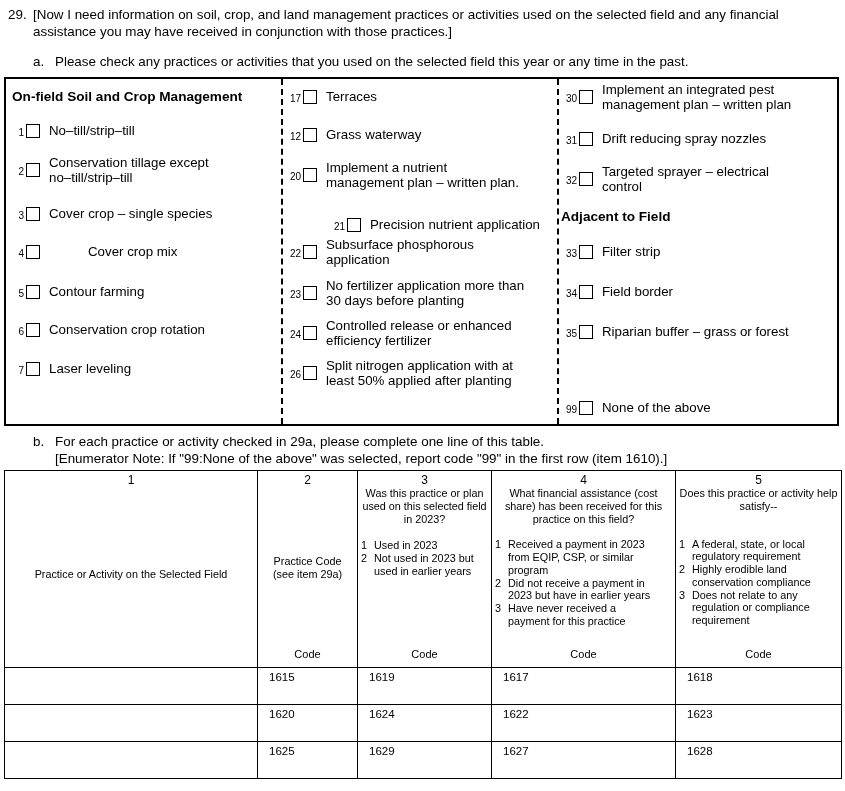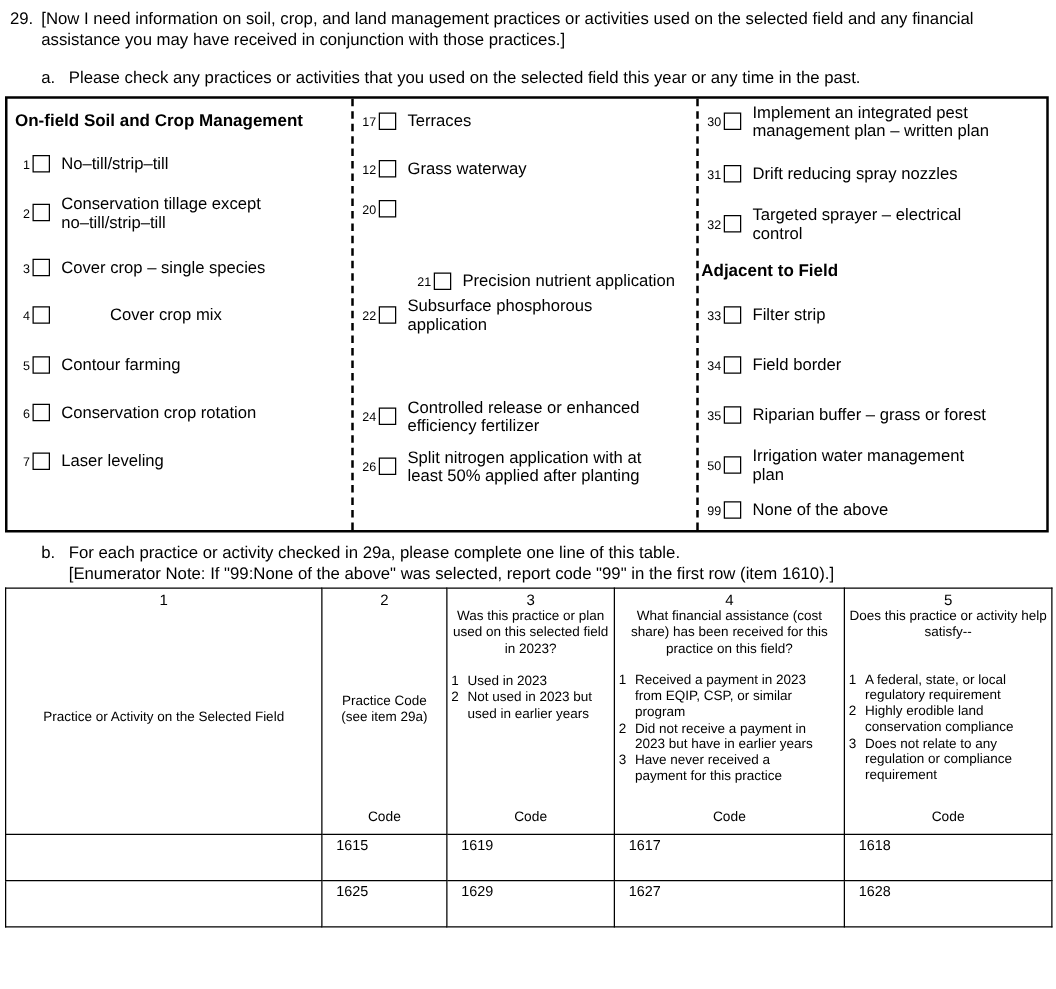--- a/index.html
+++ b/index.html
@@ -135,34 +135,42 @@
             <span class="inum">12</span>
             <span class="cb"></span>
           </span>
           <span class="ilabel" style="max-width: 220px;">Grass waterway</span>
         </div>
         <div class="item" style="top: 81px; left: 4px;">
           <span class="numwrap">
             <span class="inum">20</span>
             <span class="cb"></span>
           </span>
+          <span class="ilabel" style="max-width: 200px;">Implement a nutrient management plan – written plan.</span>
         </div>
         <div class="item" style="top: 138px; left: 4px; margin-left: 44px;">
           <span class="numwrap">
             <span class="inum">21</span>
             <span class="cb"></span>
           </span>
           <span class="ilabel" style="max-width: 220px;">Precision nutrient application</span>
         </div>
         <div class="item" style="top: 158px; left: 4px;">
           <span class="numwrap">
             <span class="inum">22</span>
             <span class="cb"></span>
           </span>
           <span class="ilabel" style="max-width: 200px;">Subsurface phosphorous application</span>
+        </div>
+        <div class="item" style="top: 199px; left: 4px;">
+          <span class="numwrap">
+            <span class="inum">23</span>
+            <span class="cb"></span>
+          </span>
+          <span class="ilabel" style="max-width: 200px;">No fertilizer application more than 30 days before planting</span>
         </div>
         <div class="item" style="top: 239px; left: 4px;">
           <span class="numwrap">
             <span class="inum">24</span>
             <span class="cb"></span>
           </span>
           <span class="ilabel" style="max-width: 200px;">Controlled release or enhanced efficiency fertilizer</span>
         </div>
         <div class="item" style="top: 279px; left: 4px;">
           <span class="numwrap">
@@ -208,27 +216,20 @@
             <span class="cb"></span>
           </span>
           <span class="ilabel" style="max-width: 220px;">Field border</span>
         </div>
         <div class="item" style="top: 245px; left: 4px;">
           <span class="numwrap">
             <span class="inum">35</span>
             <span class="cb"></span>
           </span>
           <span class="ilabel" style="max-width: 215px;">Riparian buffer – grass or forest</span>
-        </div>
-        <div class="item" style="top: 278px; left: 4px;">
-          <span class="numwrap">
-            <span class="inum">50</span>
-            <span class="cb"></span>
-          </span>
-          <span class="ilabel" style="max-width: 185px;">Irrigation water management plan</span>
         </div>
         <div class="item" style="top: 321px; left: 4px;">
           <span class="numwrap">
             <span class="inum">99</span>
             <span class="cb"></span>
           </span>
           <span class="ilabel" style="max-width: 220px;">None of the above</span>
         </div>
       </div>
   </div>
@@ -338,20 +339,27 @@
     <tbody id="tbody">
         <tr>
           <td class="practicecell"></td>
           <td class="codecell"><span>1615</span></td>
           <td class="codecell"><span>1619</span></td>
           <td class="codecell"><span>1617</span></td>
           <td class="codecell"><span>1618</span></td>
         </tr>
         <tr>
           <td class="practicecell"></td>
+          <td class="codecell"><span>1620</span></td>
+          <td class="codecell"><span>1624</span></td>
+          <td class="codecell"><span>1622</span></td>
+          <td class="codecell"><span>1623</span></td>
+        </tr>
+        <tr>
+          <td class="practicecell"></td>
           <td class="codecell"><span>1625</span></td>
           <td class="codecell"><span>1629</span></td>
           <td class="codecell"><span>1627</span></td>
           <td class="codecell"><span>1628</span></td>
         </tr>
       </tbody>
   </table>
 
 </div>
 

